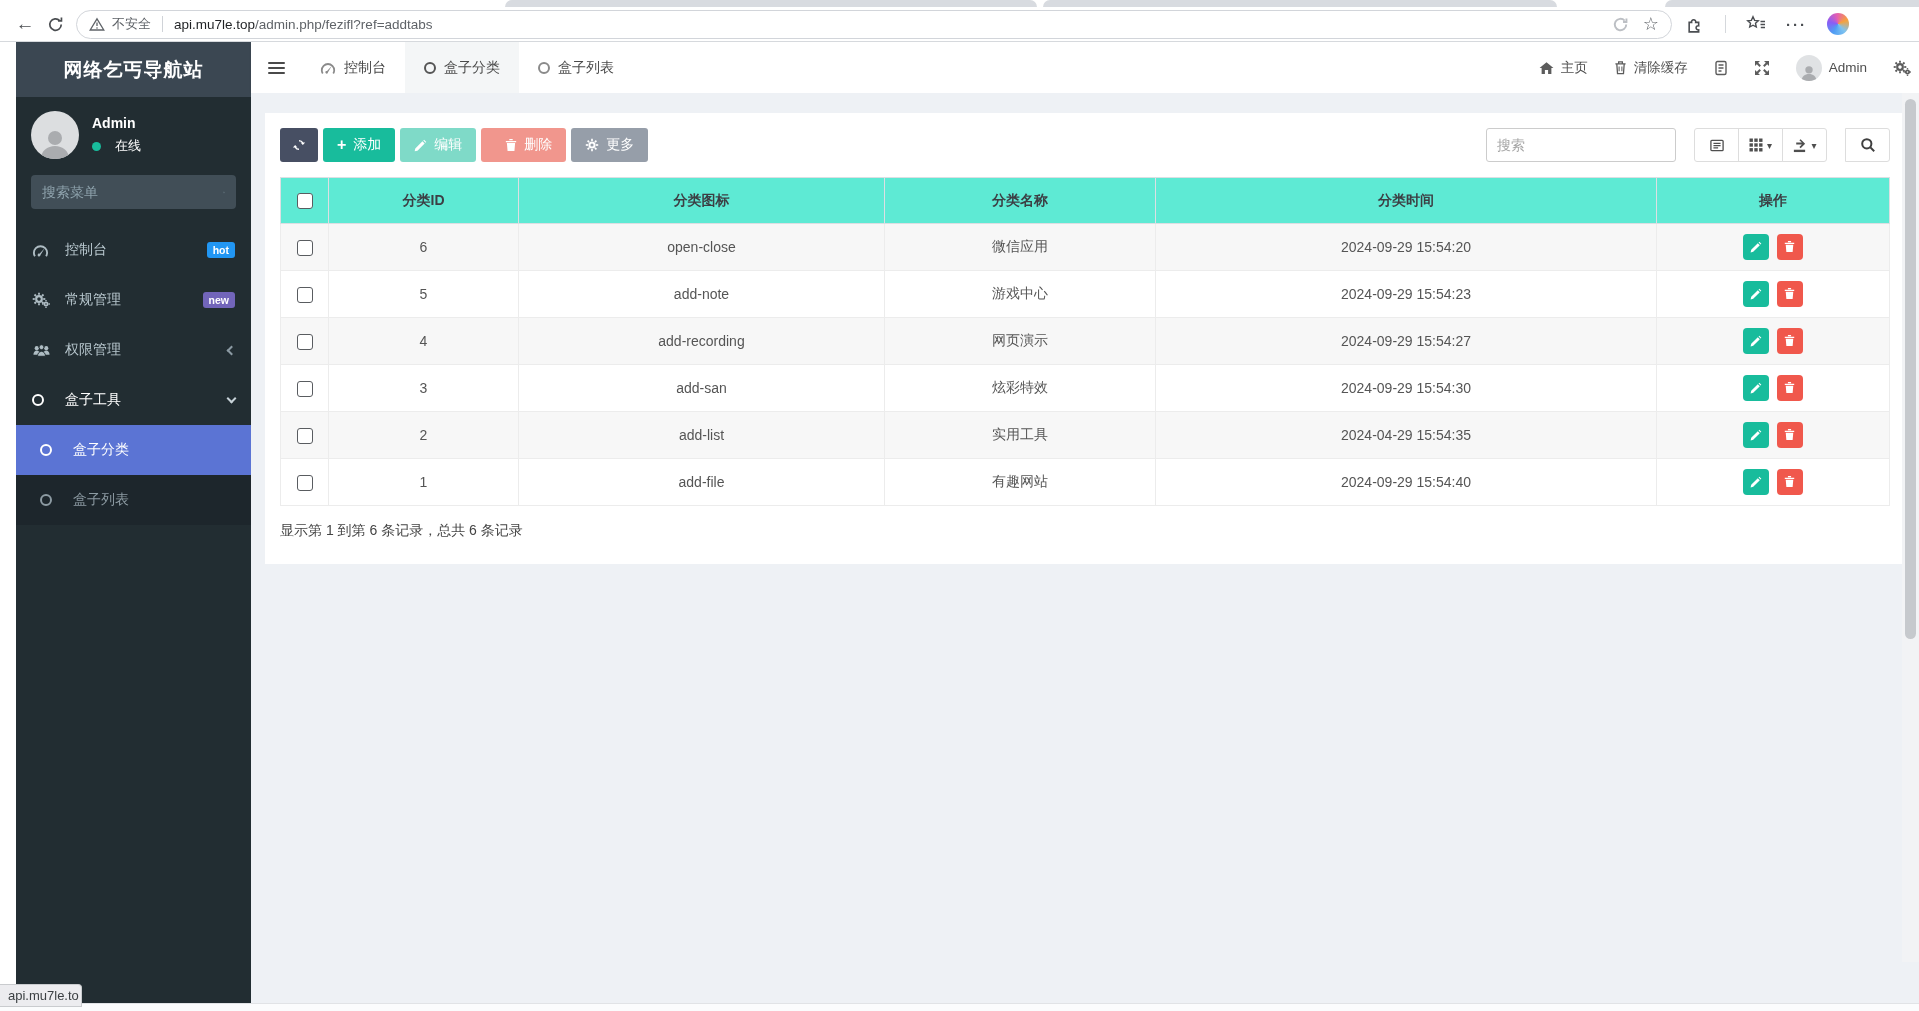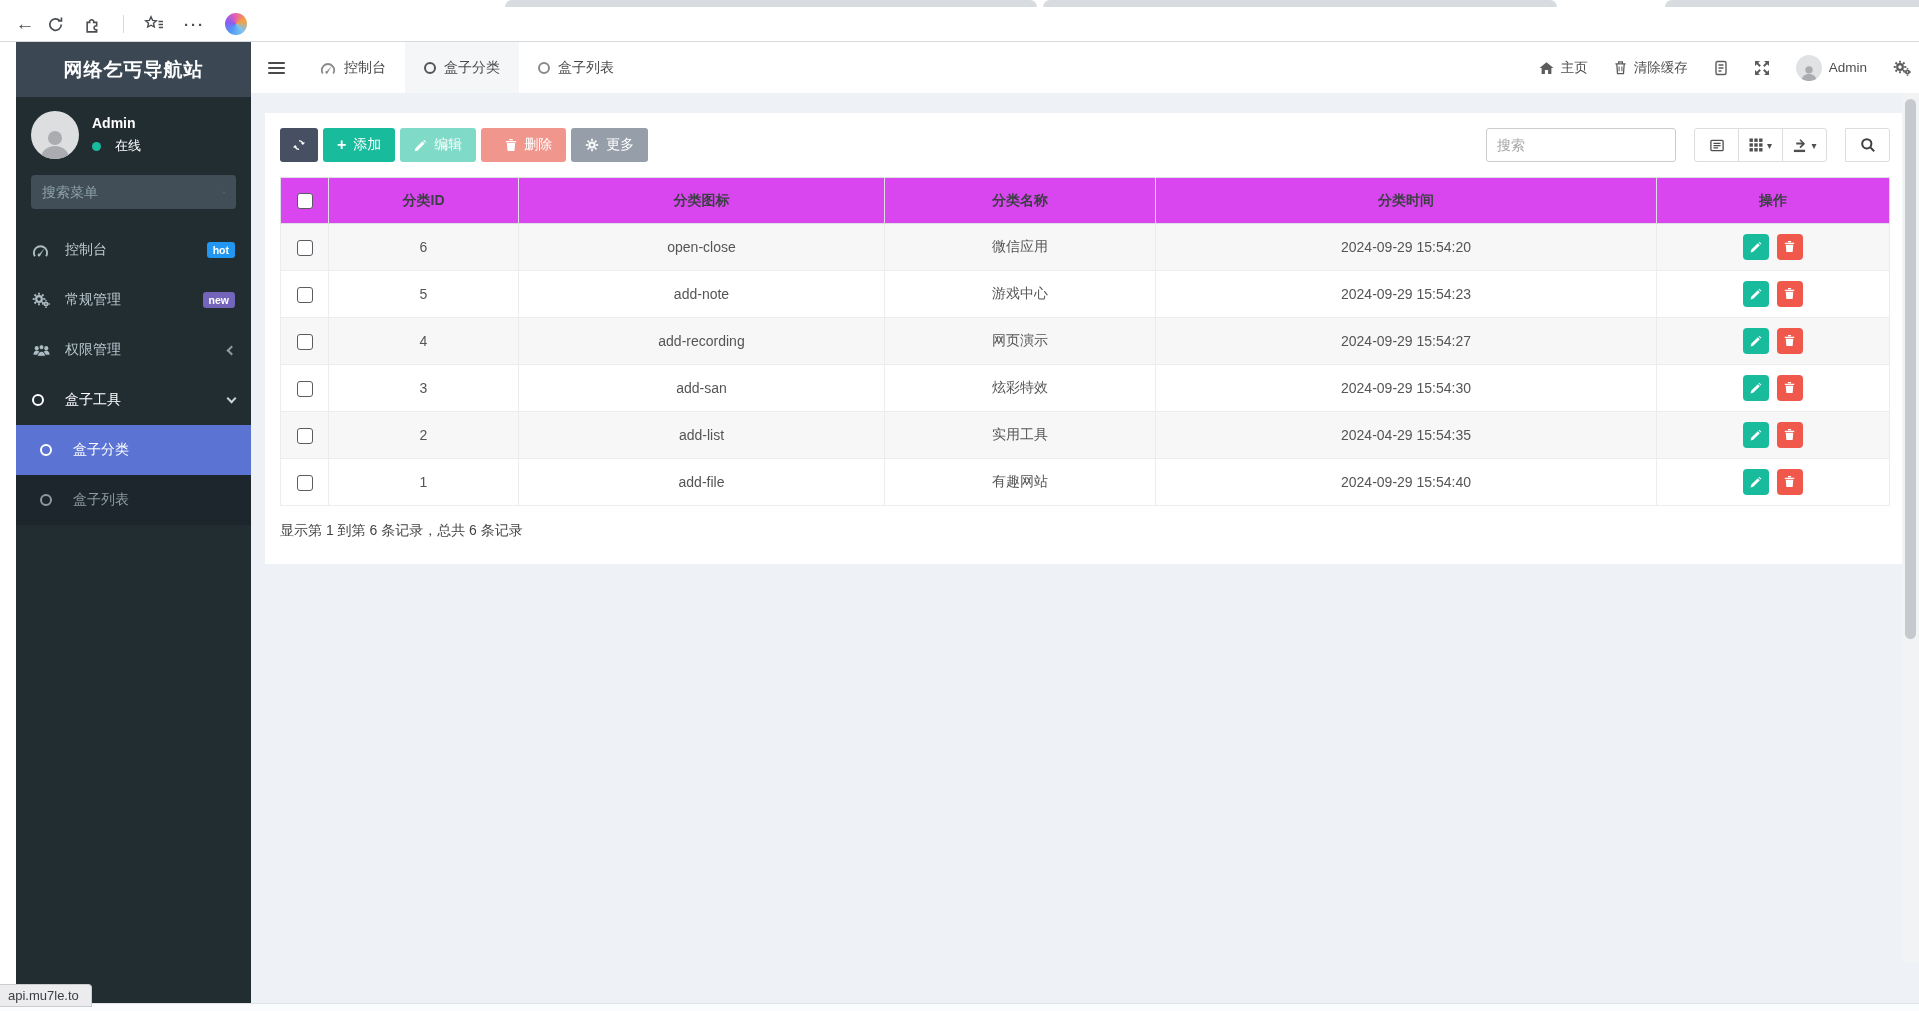--- a/index.html
+++ b/index.html
@@ -90,56 +90,74 @@
   .vbtn { height:34px; min-width:45px; background:#fff; border:1px solid #ddd; display:inline-flex;
     align-items:center; justify-content:center; gap:4px; color:#4f4f4f; padding:0 9px; cursor:pointer; margin-left:-1px; }
   .vbtn:first-child { border-radius:3px 0 0 3px; margin-left:0; }
   .vbtn:last-child { border-radius:0 3px 3px 0; }
   .vbtn-solo { border-radius:3px; margin-left:18px; }
   .caret { font-size:10px; color:#4f4f4f; }
 
   
   table { width:100%; border-collapse:collapse; table-layout:fixed; margin-top:15px; }
   th { height:46px; font-size:14px; font-weight:700; color:#3c3f44; text-align:center;
-    border:1px solid #dcdfe3; background:#d946ef; }
+    border:1px solid #dcdfe3; background:#5eead4; }
   td { height:47px; font-size:14px; color:#555; text-align:center; border:1px solid #ececec; }
   tbody tr:nth-child(odd) td { background:#f7f7f7; }
   .cb { width:16px; height:16px; border:1.5px solid #595c60; border-radius:3px; background:#fff;
     display:inline-block; vertical-align:middle; cursor:pointer; }
   .op-btn { width:26px; height:26px; border-radius:4px; display:inline-flex; align-items:center;
     justify-content:center; color:#fff; cursor:pointer; margin:0 2px; }
   .op-edit { background:#18bc9c; }
   .op-del { background:#f0584c; }
   .summary { margin-top:16px; font-size:14px; color:#444; }
 
   
   .scrollbar { position:absolute; right:0; top:93px; width:17px; height:869px; background:#f2f3f5; }
   .thumb { position:absolute; left:3px; top:6px; width:11px; height:540px; background:#c6c9cd; border-radius:6px; }
   .bottom-strip { position:absolute; left:0; bottom:0; width:1919px; height:8px; background:#fbfcfd; border-top:1px solid #e1e3e6; }
   .status-bubble { position:absolute; left:0; top:984px; height:23px; background:#ececef;
     border:1px solid #c9cbce; border-left:none; border-radius:0 4px 0 0; display:flex; align-items:center;
-    padding:0 12px 0 8px; font-size:13px; color:#3c4043; z-index:40; }
+    padding:0 2px 0 8px; font-size:13px; color:#3c4043; z-index:40; }
   svg { display:block; }
 </style>
 </head>
 <body>
 
 <div class="chrome">
   <div class="tab-sil" style="left:505px;width:532px;"></div>
   <div class="tab-sil" style="left:1043px;width:514px;"></div>
   <div class="tab-sil" style="left:1665px;width:254px;border-radius:9px 0 0 0;"></div>
   <div class="chrome-bar">
     <div class="chrome-ic">
         <span>←</span>
       </div>
     <div class="chrome-ic">
       <svg width="17" height="17" viewBox="0 0 16 16" fill="none" stroke="#4a4d51" stroke-width="1.6">
         <path d="M13.4 8a5.4 5.4 0 1 1-1.5-3.7"></path>
           <path d="M13.6 1.4v3.2h-3.2"></path>
       </svg>
+    </div>
+    <div class="url-pill">
+      <svg width="16" height="15" viewBox="0 0 16 15" fill="none" stroke="#5f6368" stroke-width="1.3">
+        <path d="M8 1.8 14.8 13H1.2z"></path>
+          <line x1="8" y1="5.6" x2="8" y2="9"></line>
+          <circle cx="8" cy="11" r="0.8" fill="#5f6368" stroke="none"></circle>
+      </svg>
+      <span style="margin-left:7px;">不安全</span>
+      <span class="url-sep"></span>
+      <span class="url-host">api.mu7le.top</span>
+        <span class="url-path">/admin.php/fezifl?ref=addtabs</span>
+      <span class="pill-right">
+        <svg width="17" height="17" viewBox="0 0 16 16" fill="none" stroke="#bcbfc4" stroke-width="1.8">
+          <path d="M13.4 8a5.4 5.4 0 1 1-1.5-3.7"></path>
+            <path d="M13.6 2.4v3.2h-3.2"></path>
+        </svg>
+        <span style="font-size:18px;color:#5f6368;line-height:1;">☆</span>
+      </span>
     </div>
     <div class="chrome-right">
       <svg width="19" height="19" viewBox="0 0 18 18" fill="none" stroke="#4a4d51" stroke-width="1.5">
         <path d="M3 7h2.3a2 2 0 1 1 3.9 0H12v3.2a2 2 0 1 0 0 3.9V16H3z"></path>
       </svg>
       <span class="vsep"></span>
       <svg width="20" height="18" viewBox="0 0 20 18" fill="none" stroke="#4a4d51" stroke-width="1.4">
         <path d="M7 1.8 8.6 5.4l3.7.4-2.8 2.5.8 3.7L7 10.2 3.7 12l.8-3.7L1.7 5.8l3.7-.4z"></path>
         <path d="M14.5 6.5h4.5M14.5 9.5h4.5M14.8 12.5h4.2" stroke-width="1.6"></path>
       </svg>

